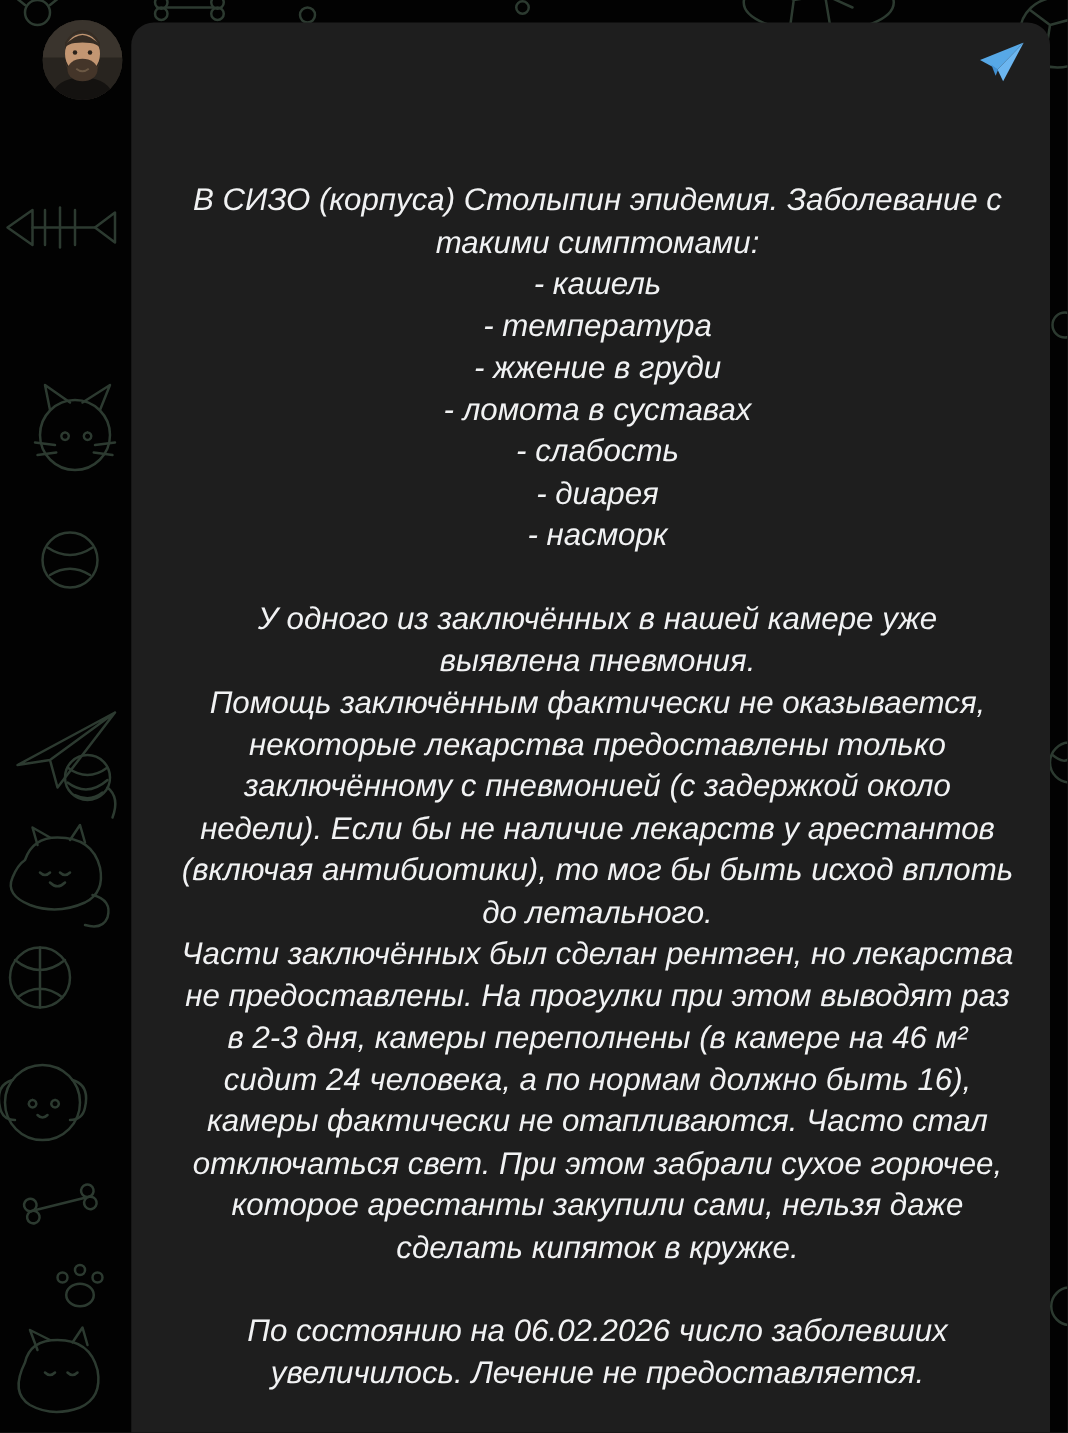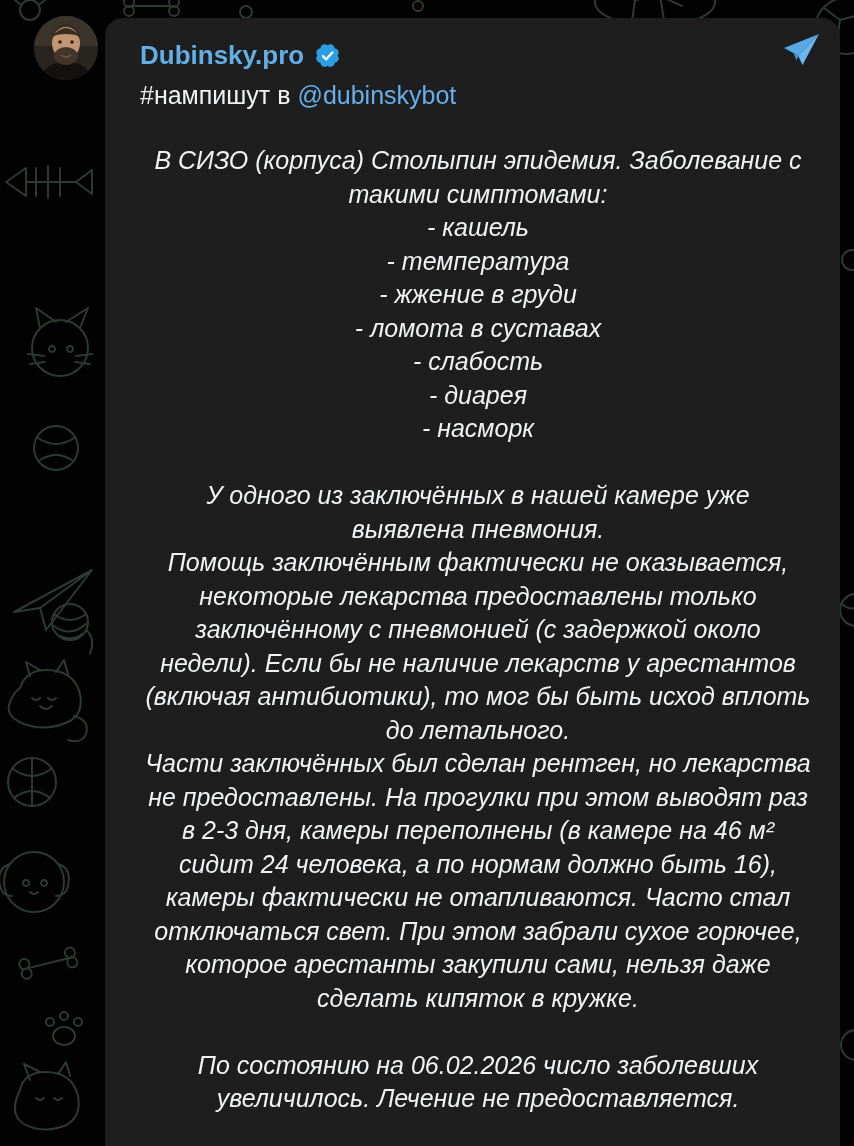--- a/index.html
+++ b/index.html
@@ -201,35 +201,27 @@
     <path d="M18 30 Q18 44 32 46 Q46 44 46 30 Q46 42 32 40 Q18 42 18 30 Z" fill="#413327"></path>
     <ellipse cx="32" cy="40" rx="12" ry="9" fill="#443529"></ellipse>
     <path d="M27 39 q5 4 10 0" stroke="#6b5844" stroke-width="1.5" fill="none"></path>
     <circle cx="26" cy="26" r="1.8" fill="#2a211a"></circle>
     <circle cx="38" cy="26" r="1.8" fill="#2a211a"></circle>
   </svg>
 </div>
 
 <div class="bubble">
 
-  <div class="name-row">
-    <span class="channel-name">Dubinsky.pro</span>
-    <svg class="badge" viewBox="0 0 28 28">
-      <path d="M24.5 14 A4.4 4.4 0 0 1 21.42 21.42 A4.4 4.4 0 0 1 14 24.5 A4.4 4.4 0 0 1 6.58 21.42 A4.4 4.4 0 0 1 3.5 14 A4.4 4.4 0 0 1 6.58 6.58 A4.4 4.4 0 0 1 14 3.5 A4.4 4.4 0 0 1 21.42 6.58 A4.4 4.4 0 0 1 24.5 14 Z" fill="#2b9fe5"></path>
-      <polyline points="9.3,14.6 12.7,18 19,10.8" fill="none" stroke="#ffffff" stroke-width="2.4" stroke-linecap="round" stroke-linejoin="round"></polyline>
-    </svg>
-  </div>
 
   <svg class="plane" viewBox="0 0 36 33">
     <polygon points="0,14 35,0 14,21.5" fill="#57a8e6"></polygon>
     <polygon points="14,21.5 35,0 18.5,31" fill="#6cb6f0"></polygon>
     <polygon points="9,17.5 14.5,21.8 12.5,26.5" fill="#4190d2"></polygon>
   </svg>
 
-  <div class="subtitle"><span class="hashtag">#нампишут</span><span> в </span><span class="mention">@dubinskybot</span></div>
 
   <div class="body-text">В СИЗО (корпуса) Столыпин эпидемия. Заболевание с
 такими симптомами:
 - кашель
 - температура
 - жжение в груди
 - ломота в суставах
 - слабость
 - диарея
 - насморк

